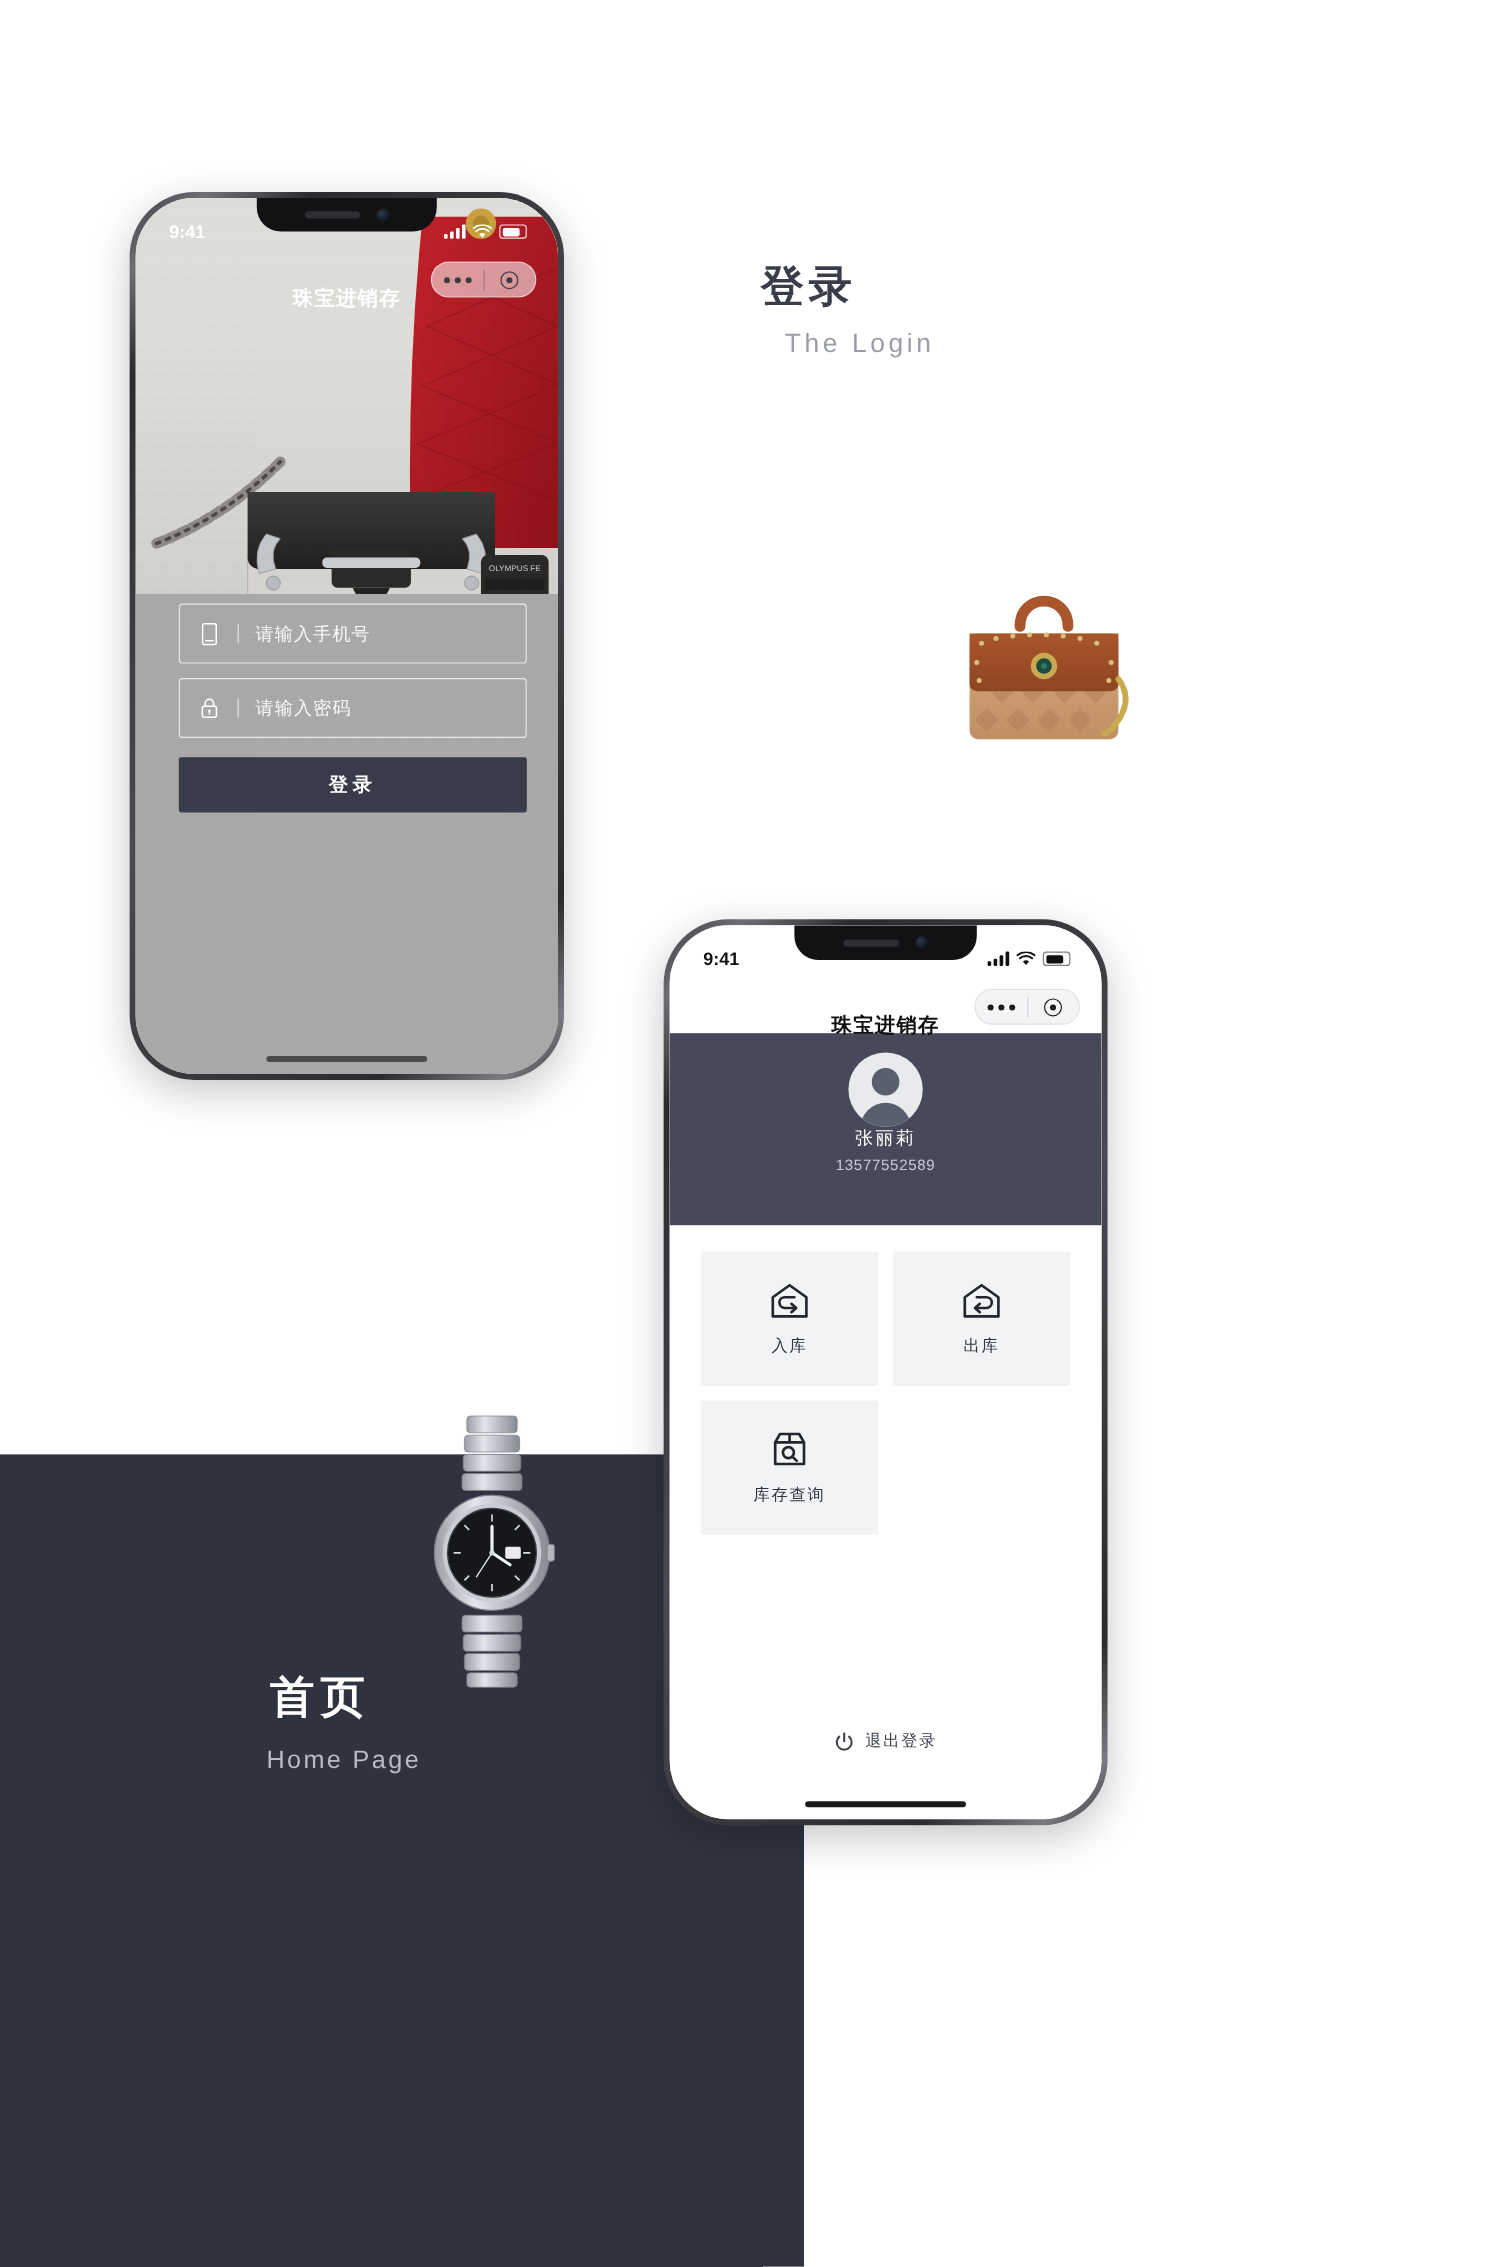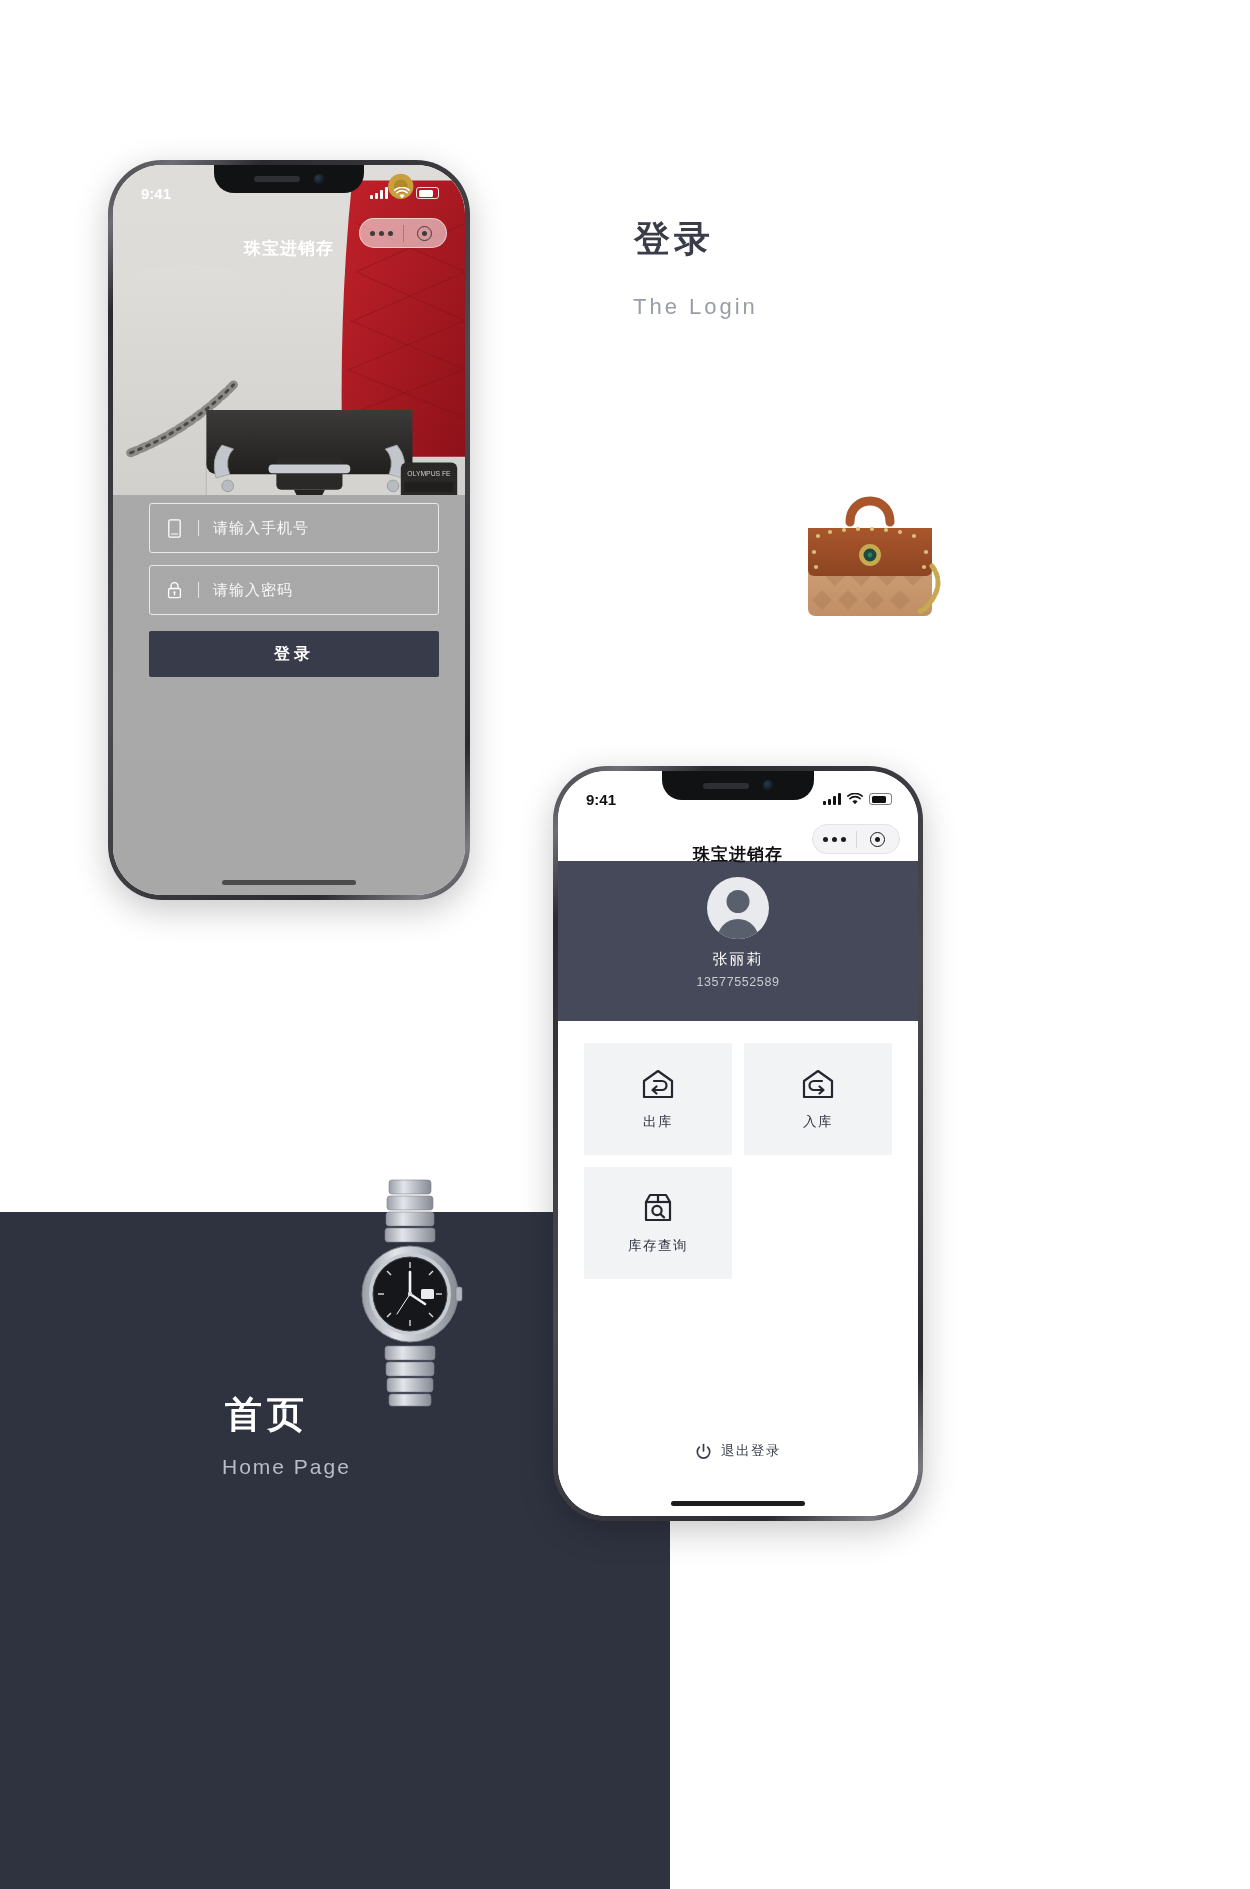--- a/index.html
+++ b/index.html
@@ -27,22 +27,22 @@
     font-size: 21px; color: #b9bcc6; letter-spacing: 2px;
   }
 
   
   .headline {
     position: absolute; left: 634px; top: 215px;
     font-size: 36px; font-weight: 700; color: #3a3d49;
     letter-spacing: 4px;
   }
   .headline-sub {
-    position: absolute; left: 633px; top: 273px;
-    font-size: 22px; color: #9a9da7; letter-spacing: 3px; margin-top: 21px;
+    position: absolute; left: 654px; top: 273px;
+    font-size: 22px; color: #9a9da7; letter-spacing: 3px;
   }
 
   
   .phone {
     position: absolute;
     border-radius: 54px;
     background: linear-gradient(135deg,#3c3c40 0%, #6e6e74 6%, #2b2b2f 14%, #4a4a50 50%, #2b2b2f 86%, #7a7a80 95%, #3c3c40 100%);
     padding: 5px;
     box-shadow: 0 10px 34px rgba(0,0,0,.22);
   }
@@ -129,21 +129,21 @@
     padding-top: 16px;
   }
   .avatar {
     width: 62px; height: 62px; border-radius:50%; background:#e9eaee;
     position:relative; overflow:hidden;
   }
   .avatar .head { position:absolute; left:50%; top:13px; transform:translateX(-50%);
     width:23px; height:23px; border-radius:50%; background:#5a5f6e; }
   .avatar .body { position:absolute; left:50%; bottom:-6px; transform:translateX(-50%);
     width:42px; height:26px; border-radius:21px 21px 0 0; background:#5a5f6e; }
-  .p-name { margin-top: 11px; color:#fff; font-size: 15px; letter-spacing: 2px; }
+  .p-name { color:#fff; font-size: 15px; letter-spacing: 2px; }
   .p-phone { margin-top: 6px; color:#c9ccd4; font-size: 12.5px; letter-spacing: .6px; }
 
   .grid {
     position:absolute; left: 26px; right: 26px; top: 272px;
     display:grid; grid-template-columns: 1fr 1fr; gap: 12px;
   }
   .tile {
     background:#f2f3f5; height: 112px; border-radius:2px;
     display:flex; flex-direction:column; align-items:center; justify-content:center;
     gap: 13px; cursor:pointer;
@@ -455,33 +455,33 @@
           </div>
           <div class="p-name">张丽莉</div>
           <div class="p-phone">13577552589</div>
         </div>
 
         <div class="grid">
 
           <div class="tile">
             <svg width="34" height="32" viewBox="0 0 34 32">
               <path d="M3 13 L17 3 L31 13 V29 H3 Z" fill="none" stroke="#23262e" stroke-width="2.2" stroke-linejoin="round"></path>
+              <path d="M21 13 H13 a4.5 4.5 0 0 0 0 9 H22" fill="none" stroke="#23262e" stroke-width="2.2" stroke-linecap="round" stroke-linejoin="round"></path>
+              <path d="M18.5 18.5 L22.5 22 L18.5 25.5" fill="none" stroke="#23262e" stroke-width="2.2" stroke-linecap="round" stroke-linejoin="round"></path>
+            </svg>
+            <span class="tlabel">入库</span>
+          </div>
+
+          <div class="tile">
+            <svg width="34" height="32" viewBox="0 0 34 32">
+              <path d="M3 13 L17 3 L31 13 V29 H3 Z" fill="none" stroke="#23262e" stroke-width="2.2" stroke-linejoin="round"></path>
               <path d="M13 13 H21 a4.5 4.5 0 0 1 0 9 H12" fill="none" stroke="#23262e" stroke-width="2.2" stroke-linecap="round" stroke-linejoin="round"></path>
               <path d="M15.5 18.5 L11.5 22 L15.5 25.5" fill="none" stroke="#23262e" stroke-width="2.2" stroke-linecap="round" stroke-linejoin="round"></path>
             </svg>
             <span class="tlabel">出库</span>
-          </div>
-
-          <div class="tile">
-            <svg width="34" height="32" viewBox="0 0 34 32">
-              <path d="M3 13 L17 3 L31 13 V29 H3 Z" fill="none" stroke="#23262e" stroke-width="2.2" stroke-linejoin="round"></path>
-              <path d="M21 13 H13 a4.5 4.5 0 0 0 0 9 H22" fill="none" stroke="#23262e" stroke-width="2.2" stroke-linecap="round" stroke-linejoin="round"></path>
-              <path d="M18.5 18.5 L22.5 22 L18.5 25.5" fill="none" stroke="#23262e" stroke-width="2.2" stroke-linecap="round" stroke-linejoin="round"></path>
-            </svg>
-            <span class="tlabel">入库</span>
           </div>
 
           <div class="tile">
             <svg width="32" height="32" viewBox="0 0 32 32">
               <path d="M4 10 L8 3 H24 L28 10 V28 H4 Z" fill="none" stroke="#23262e" stroke-width="2.2" stroke-linejoin="round"></path>
               <line x1="4" y1="10" x2="28" y2="10" stroke="#23262e" stroke-width="2.2"></line>
               <line x1="16" y1="3" x2="16" y2="10" stroke="#23262e" stroke-width="2.2"></line>
               <circle cx="15" cy="18.5" r="4.6" fill="none" stroke="#23262e" stroke-width="2.2"></circle>
               <line x1="18.4" y1="22" x2="22" y2="25.4" stroke="#23262e" stroke-width="2.2" stroke-linecap="round"></line>
             </svg>

